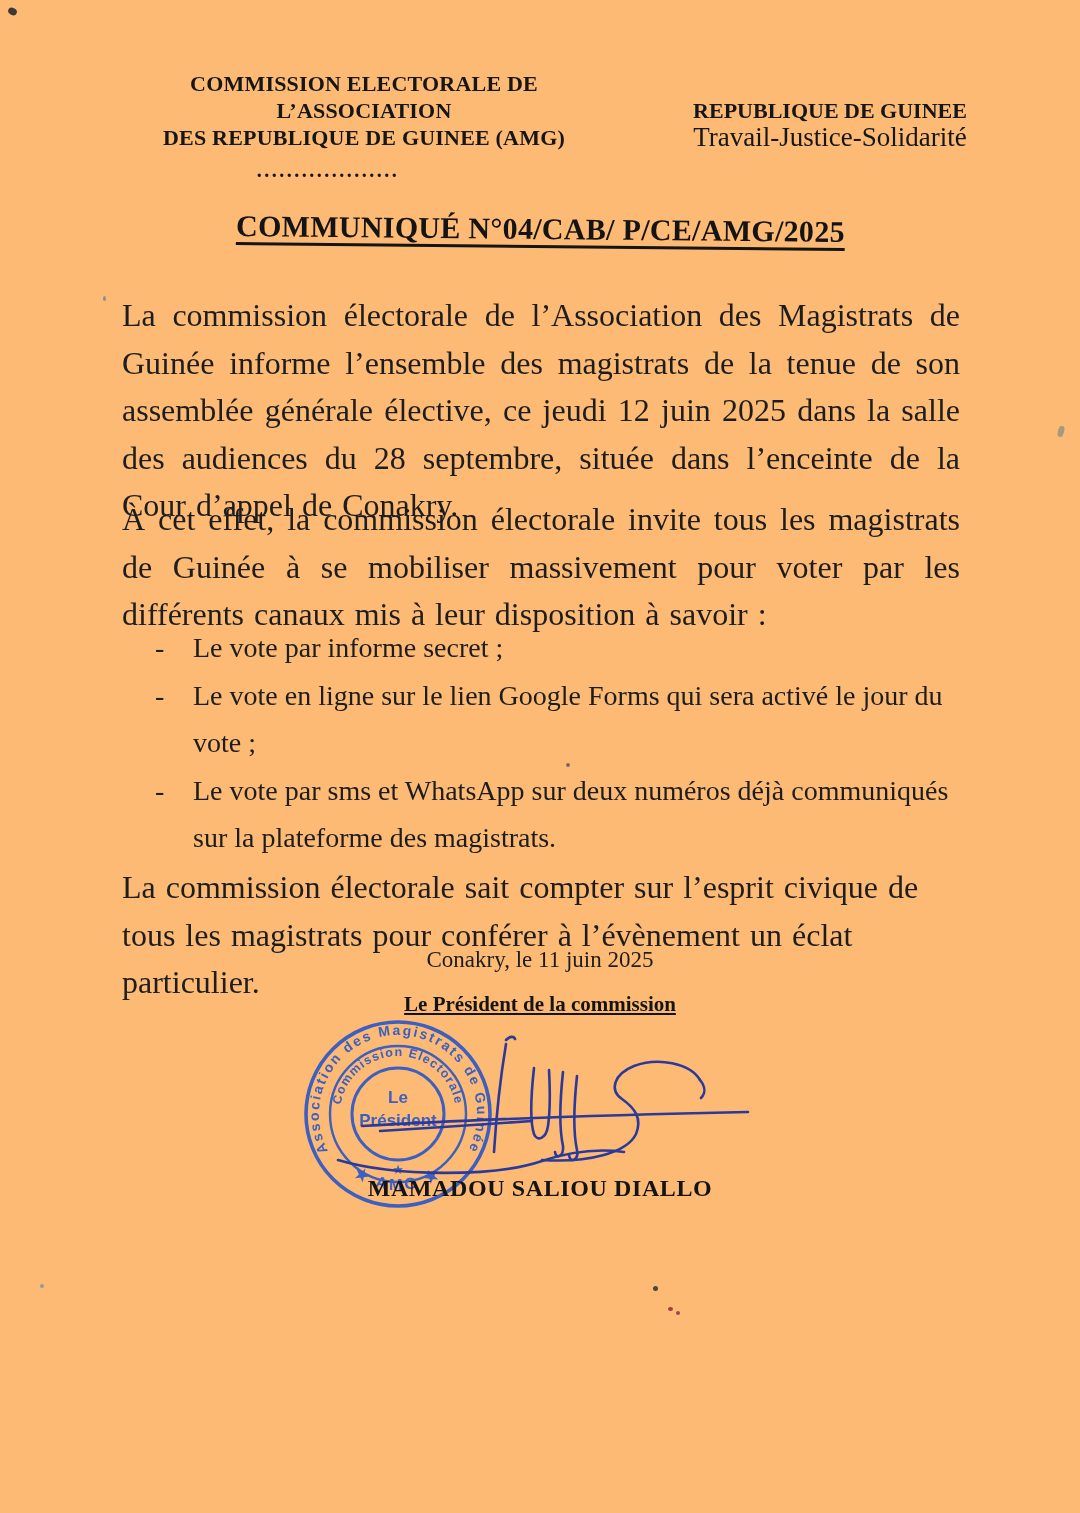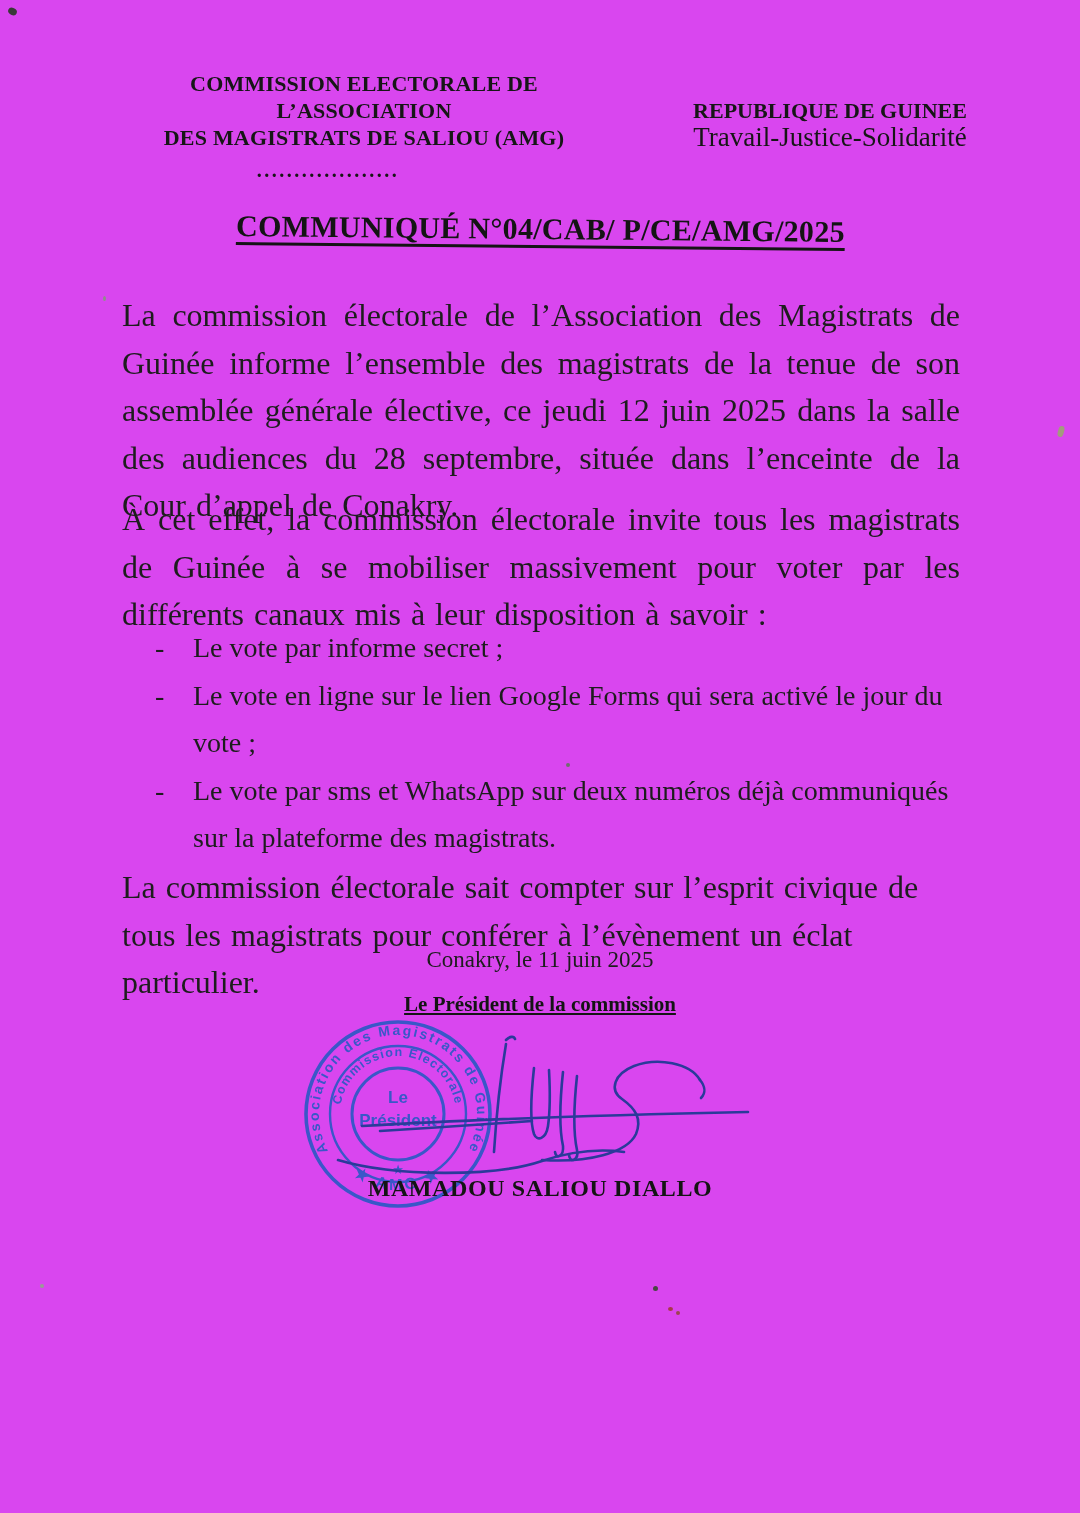--- a/index.html
+++ b/index.html
@@ -5,21 +5,21 @@
   * { box-sizing: border-box; }
   html,body { margin:0; padding:0; }
   body {
     width:1080px; height:1513px;
     background:#e8e8e6;
     font-family:"Liberation Serif", serif;
   }
   .page {
     position:relative;
     width:1080px; height:1513px;
-    background:#d946ef;
+    background:#fdba74;
     color:#1d1d1d;
     overflow:hidden;
   }
   
   .header-left {
     position:absolute; top:70px; left:118px; width:492px;
     text-align:center; font-weight:bold; font-size:22px; line-height:27px;
     color:#161616; letter-spacing:.2px;
   }
   .header-left .dots {
@@ -80,21 +80,21 @@
   .sp7 { top:1284px; left:40px;   width:4px; height:4px; background:#9a9a96; }
   .sp8 { top:296px;  left:103px;  width:3px; height:5px; background:#8e8e8a; }
 </style>
 </head>
 <body>
 
 <div class="page">
 
   <div class="header-left">
     <div>COMMISSION ELECTORALE DE L’ASSOCIATION</div>
-    <div>DES MAGISTRATS DE SALIOU (AMG)</div>
+    <div>DES REPUBLIQUE DE GUINEE (AMG)</div>
     <div class="dots">...................</div>
   </div>
 
   <div class="header-right">
     <div class="hr-line1">REPUBLIQUE DE GUINEE</div>
     <div class="hr-line2">Travail-Justice-Solidarité</div>
   </div>
 
   <div class="title-wrap">
     <span class="title">COMMUNIQUÉ N°04/CAB/ P/CE/AMG/2025</span>

